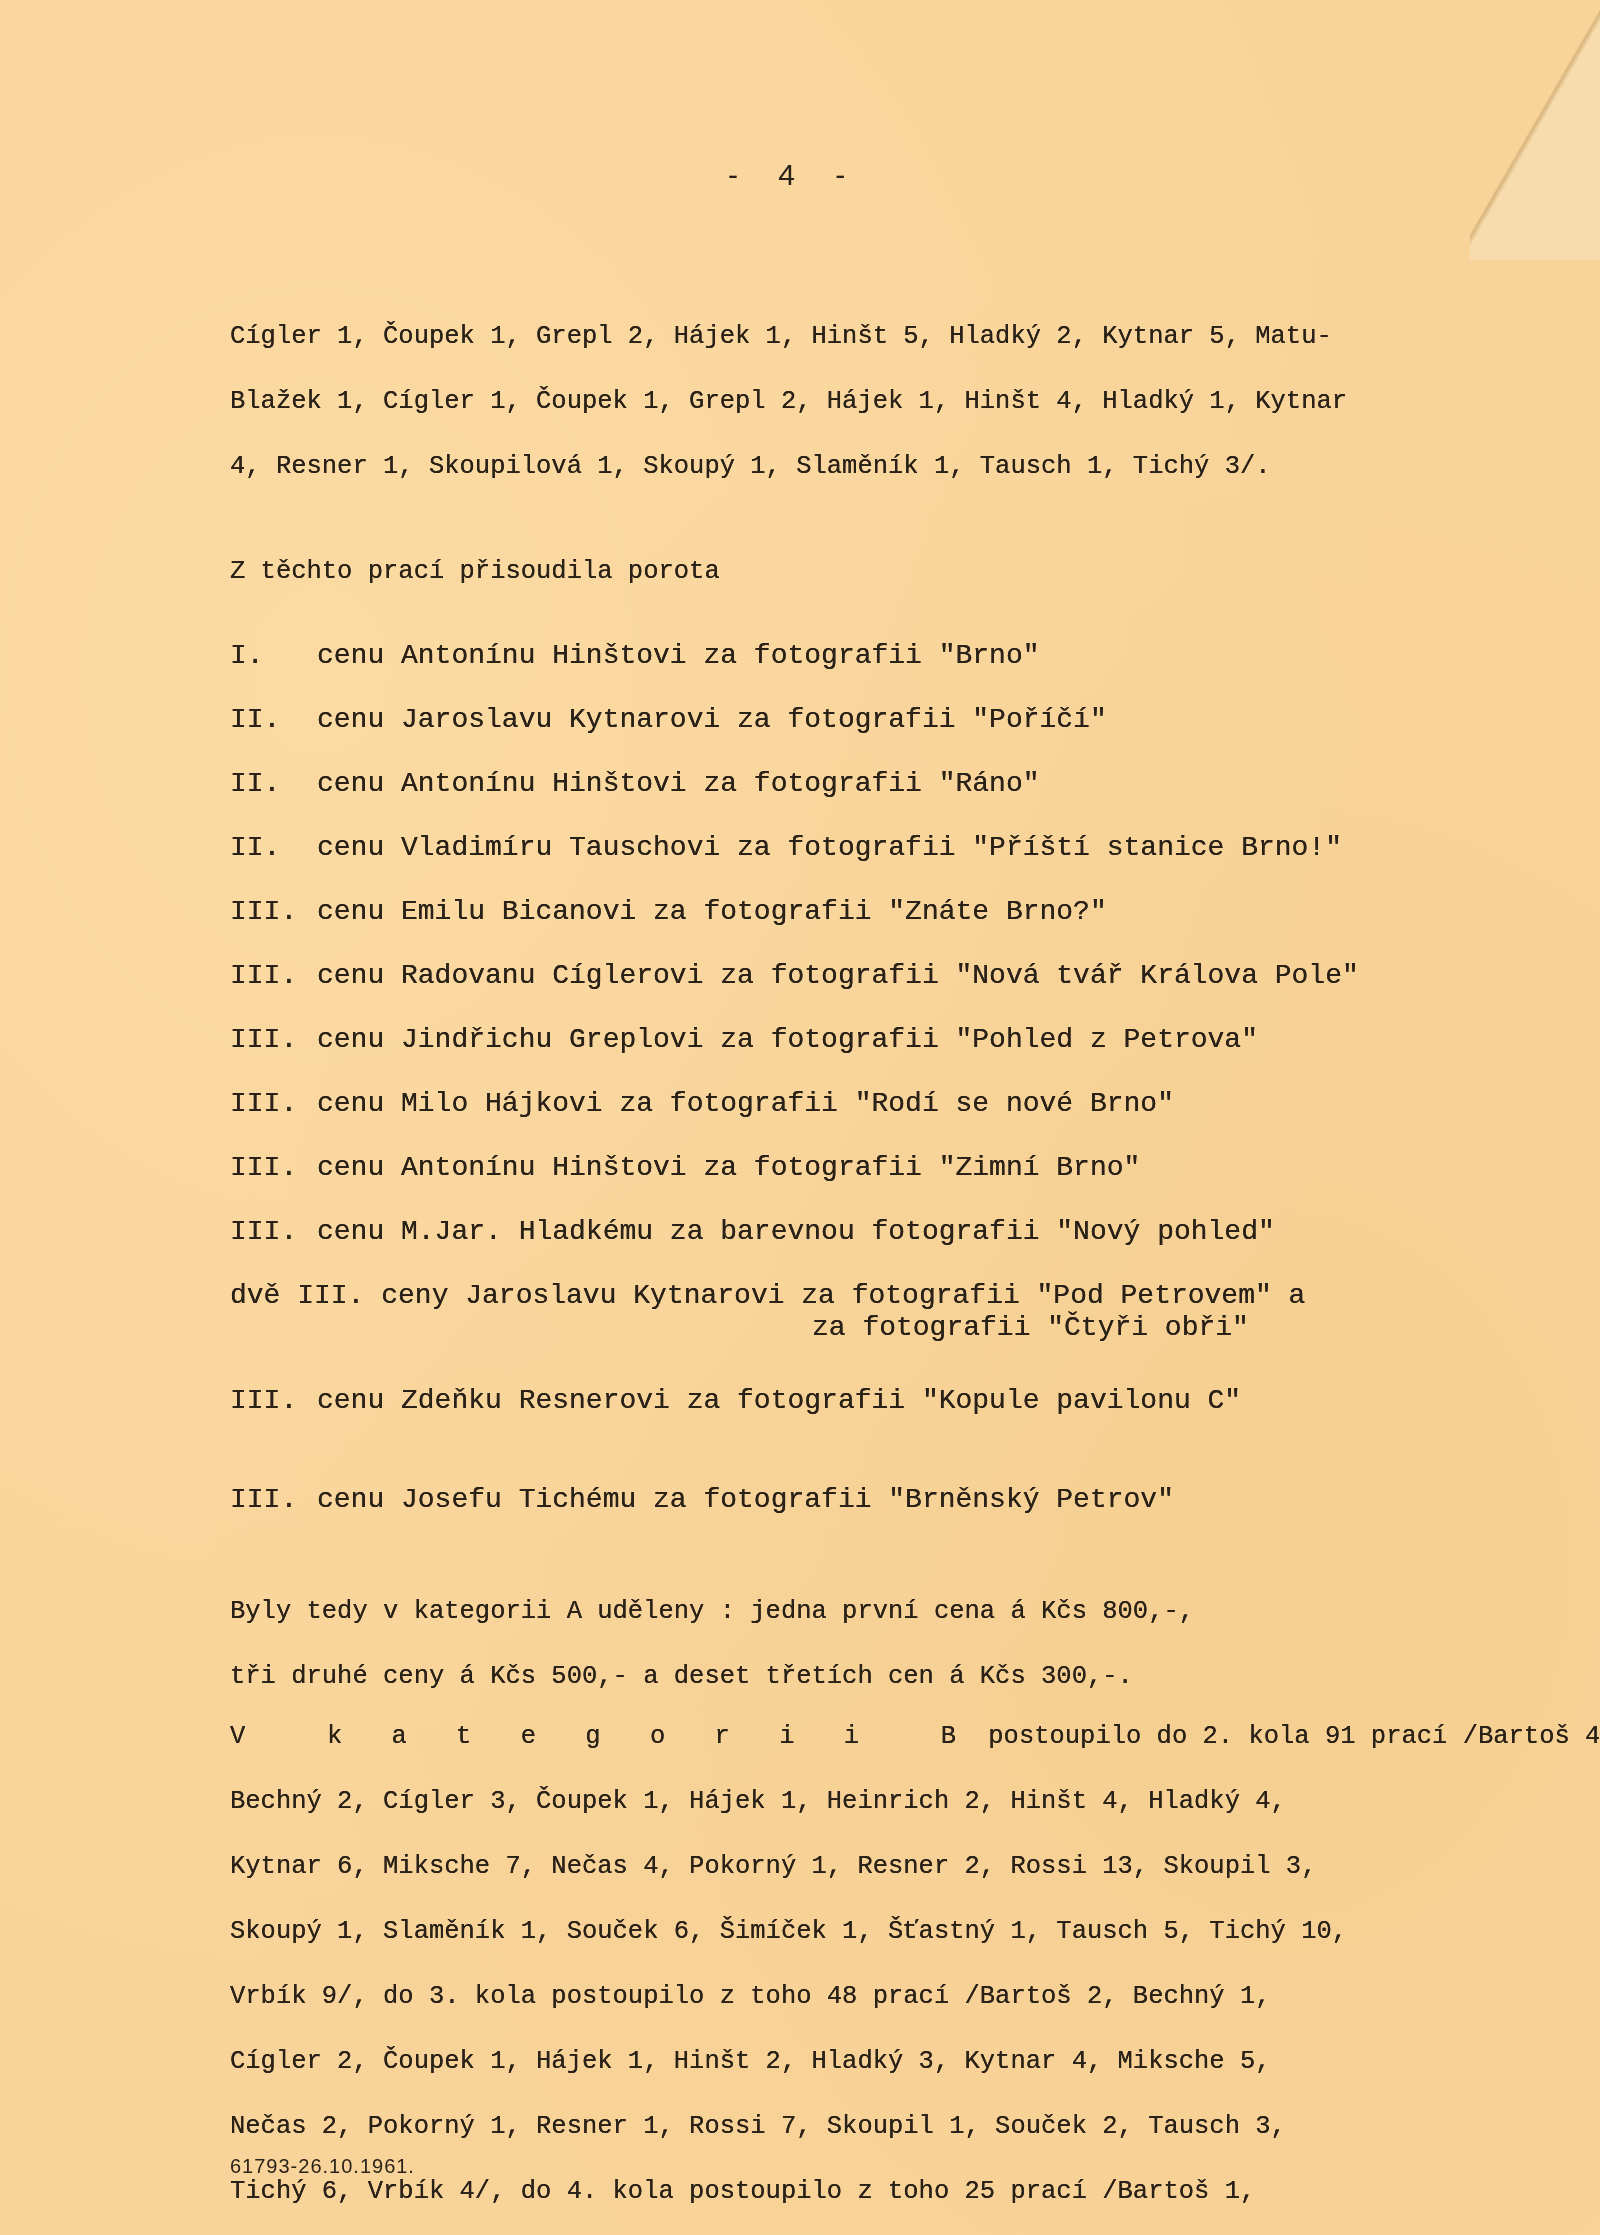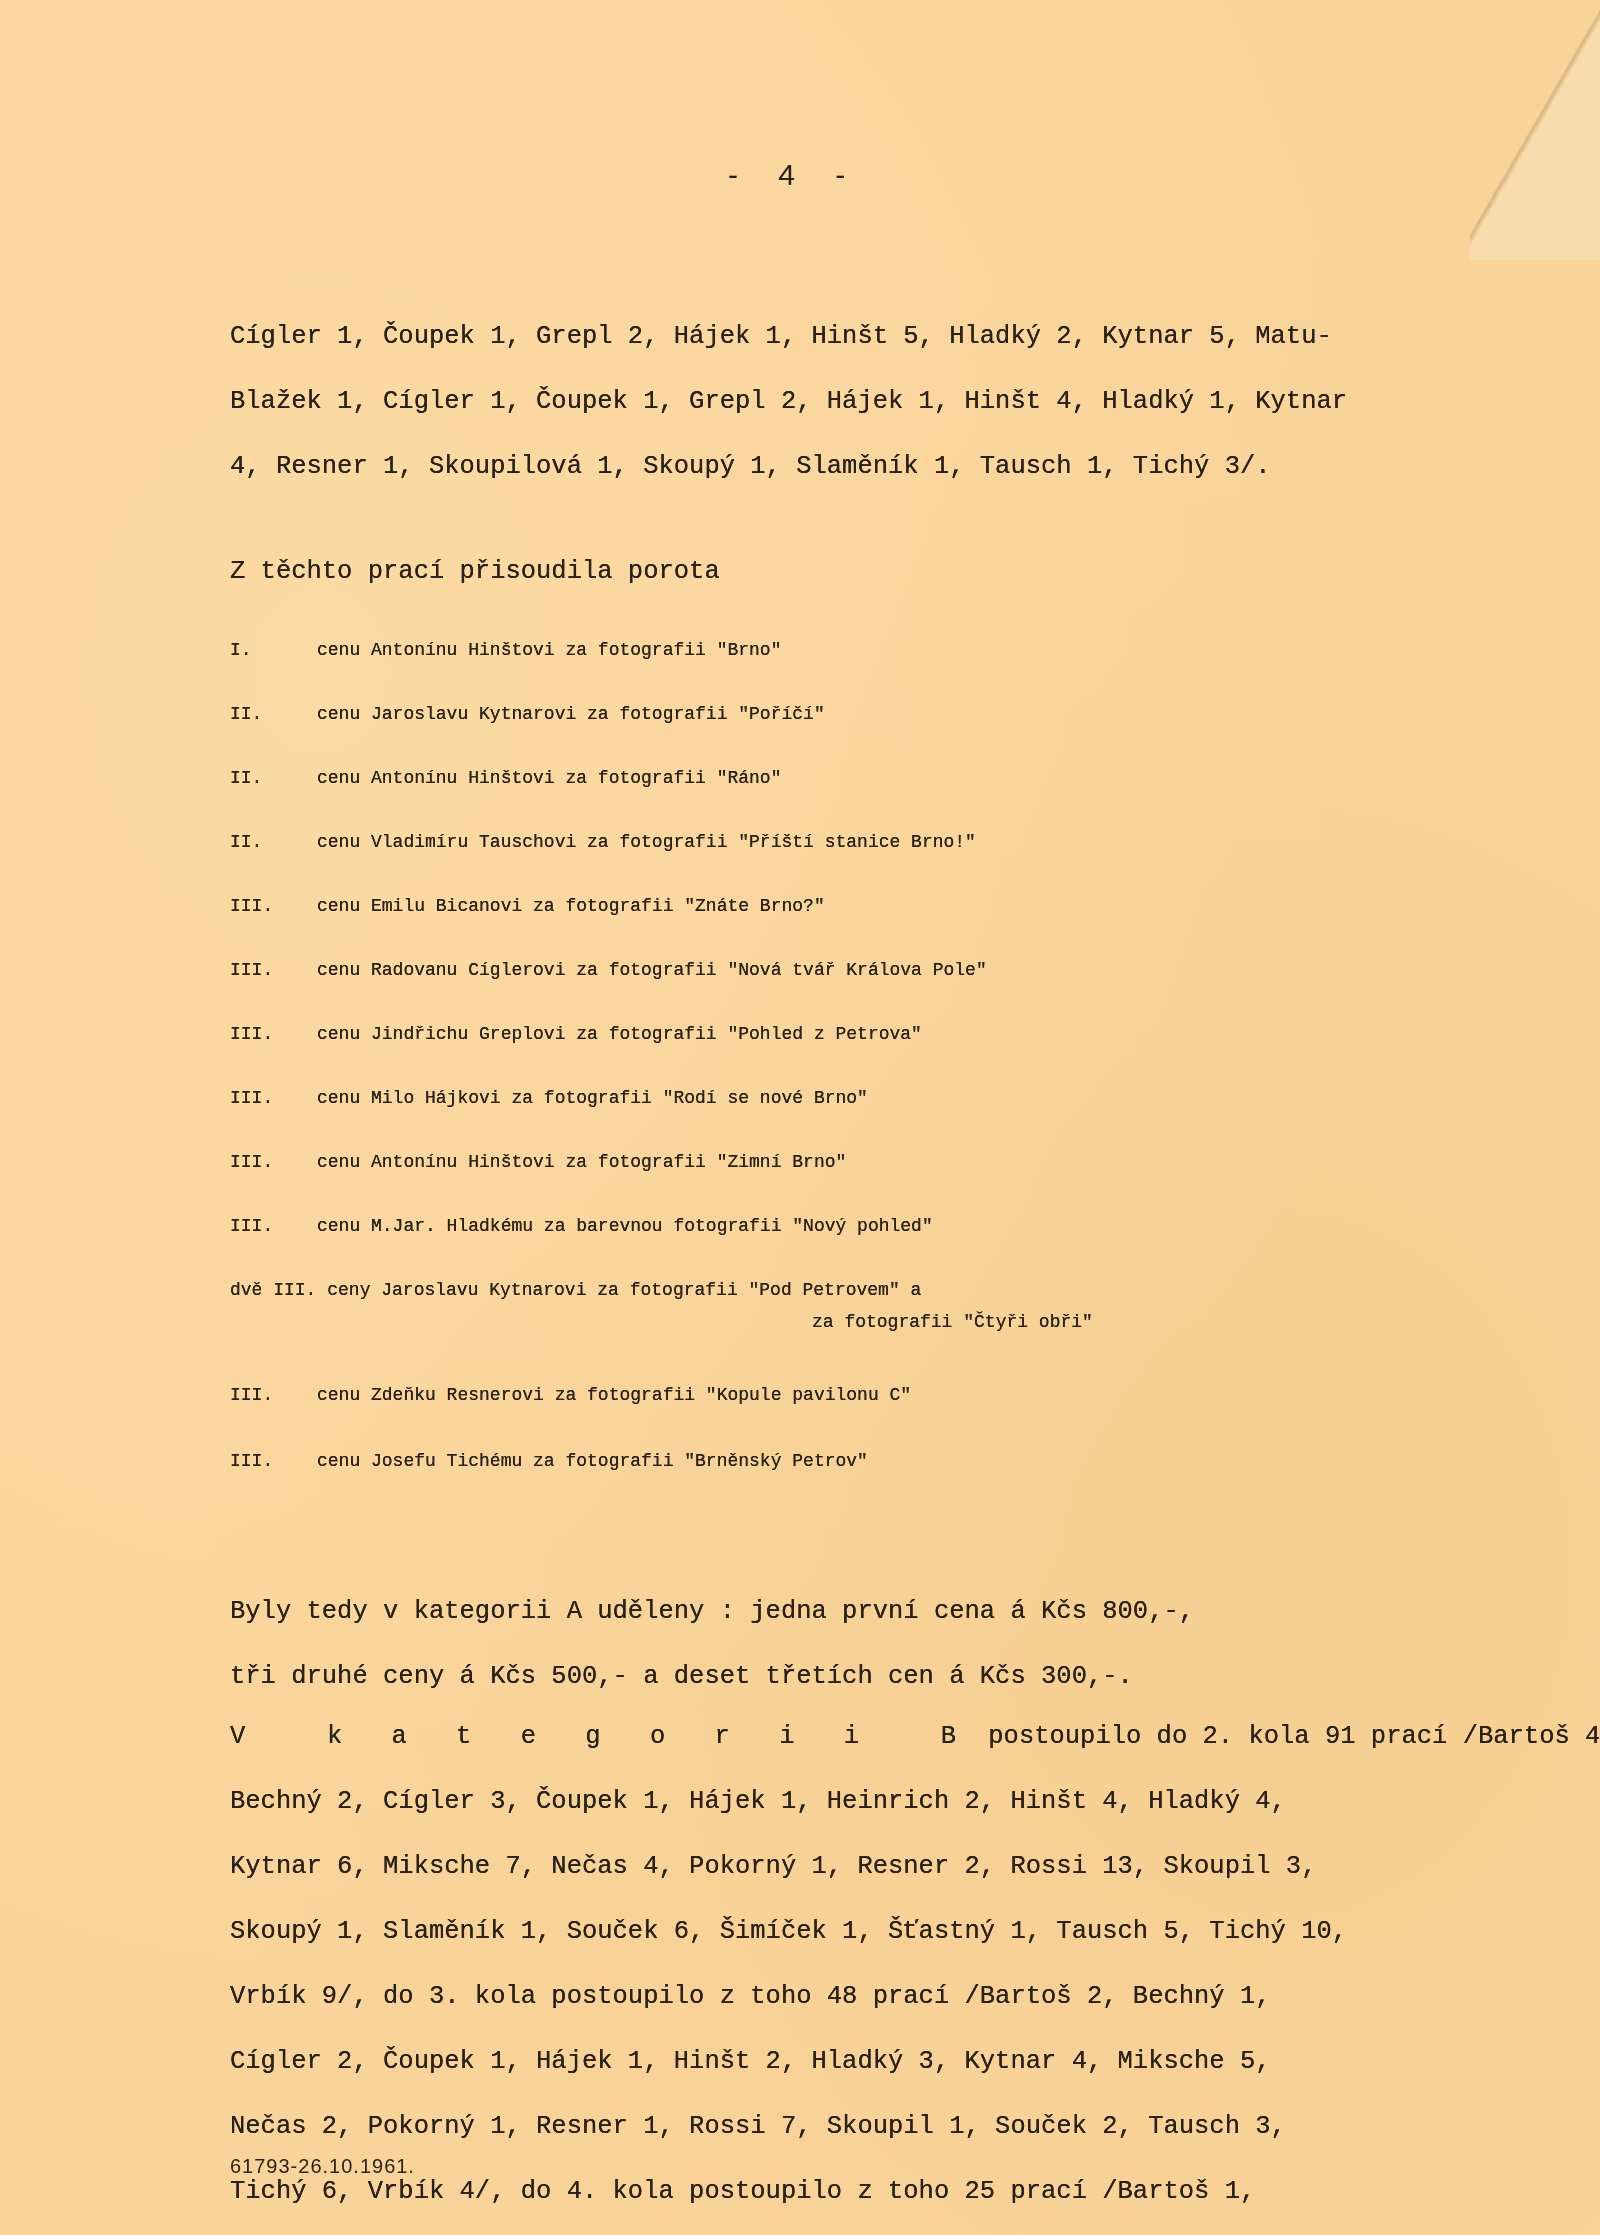--- a/index.html
+++ b/index.html
@@ -20,21 +20,21 @@
     position: absolute; top: 158px; left: 728px;
     font-family: "Liberation Sans", sans-serif; font-size: 30px; letter-spacing: 16px;
     color: #2a2218;
   }
   .block {
     position: absolute; left: 230px; font-size: 25.5px; line-height: 32.5px;
     white-space: pre; text-shadow: 0 0 0.6px #2a2218;
   }
   .para1 { top: 288px; }
   .intro { top: 556px; }
-  .award { position: absolute; left: 230px; font-size: 18px; white-space: pre; text-shadow: 0 0 0.6px #2a2218; }
+  .award { position: absolute; left: 230px; font-size: 28px; white-space: pre; text-shadow: 0 0 0.6px #2a2218; }
   .award .rank { display: inline-block; width: 87px; }
   .sum { top: 1563px; }
   .catb { top: 1688px; }
   .spaced { letter-spacing: 17px; }
   .footer {
     position: absolute; top: 2155px; left: 230px; font-size: 20px;
     font-family: "Liberation Sans", sans-serif; letter-spacing: 1px;
   }
 </style>
 </head>
@@ -58,21 +58,21 @@
 <div class="award" style="top:832px"><span class="rank">II.</span><span>cenu Vladimíru Tauschovi za fotografii "Příští stanice Brno!"</span></div>
 <div class="award" style="top:896px"><span class="rank">III.</span><span>cenu Emilu Bicanovi za fotografii "Znáte Brno?"</span></div>
 <div class="award" style="top:960px"><span class="rank">III.</span><span>cenu Radovanu Cíglerovi za fotografii "Nová tvář Králova Pole"</span></div>
 <div class="award" style="top:1024px"><span class="rank">III.</span><span>cenu Jindřichu Greplovi za fotografii "Pohled z Petrova"</span></div>
 <div class="award" style="top:1088px"><span class="rank">III.</span><span>cenu Milo Hájkovi za fotografii "Rodí se nové Brno"</span></div>
 <div class="award" style="top:1152px"><span class="rank">III.</span><span>cenu Antonínu Hinštovi za fotografii "Zimní Brno"</span></div>
 <div class="award" style="top:1216px"><span class="rank">III.</span><span>cenu M.Jar. Hladkému za barevnou fotografii "Nový pohled"</span></div>
 <div class="award" style="top:1280px"><span>dvě III.</span> <span>ceny Jaroslavu Kytnarovi za fotografii "Pod Petrovem" a</span></div>
 <div class="award" style="top:1312px; left:812px">za fotografii "Čtyři obři"</div>
 <div class="award" style="top:1385px"><span class="rank">III.</span><span>cenu Zdeňku Resnerovi za fotografii "Kopule pavilonu C"</span></div>
-<div class="award" style="top:1451px"><span class="rank">III.</span><span>cenu Josefu Tichému za fotografii "Brněnský Petrov"</span></div>
+<div class="award" style="top:1484px"><span class="rank">III.</span><span>cenu Josefu Tichému za fotografii "Brněnský Petrov"</span></div>
 
 <div class="block sum">
 <div>Byly tedy v kategorii A uděleny : jedna první cena á Kčs 800,-,</div>
 <div>tři druhé ceny á Kčs 500,- a deset třetích cen á Kčs 300,-.</div>
 </div>
 
 <div class="block catb">
 <div><span class="spaced">V  k a t e g o r i i  B</span><span> postoupilo do 2. kola 91 prací /Bartoš 4,</span></div>
 <div>Bechný 2, Cígler 3, Čoupek 1, Hájek 1, Heinrich 2, Hinšt 4, Hladký 4,</div>
 <div>Kytnar 6, Miksche 7, Nečas 4, Pokorný 1, Resner 2, Rossi 13, Skoupil 3,</div>

